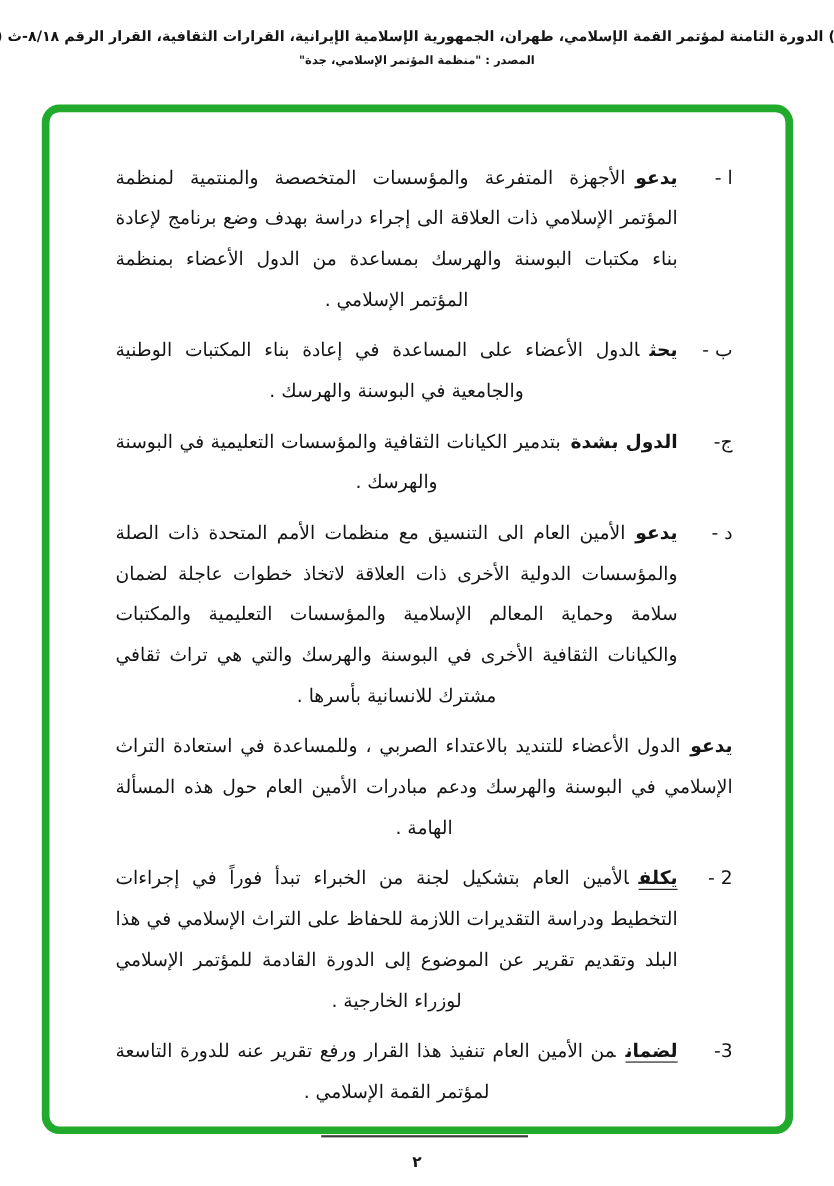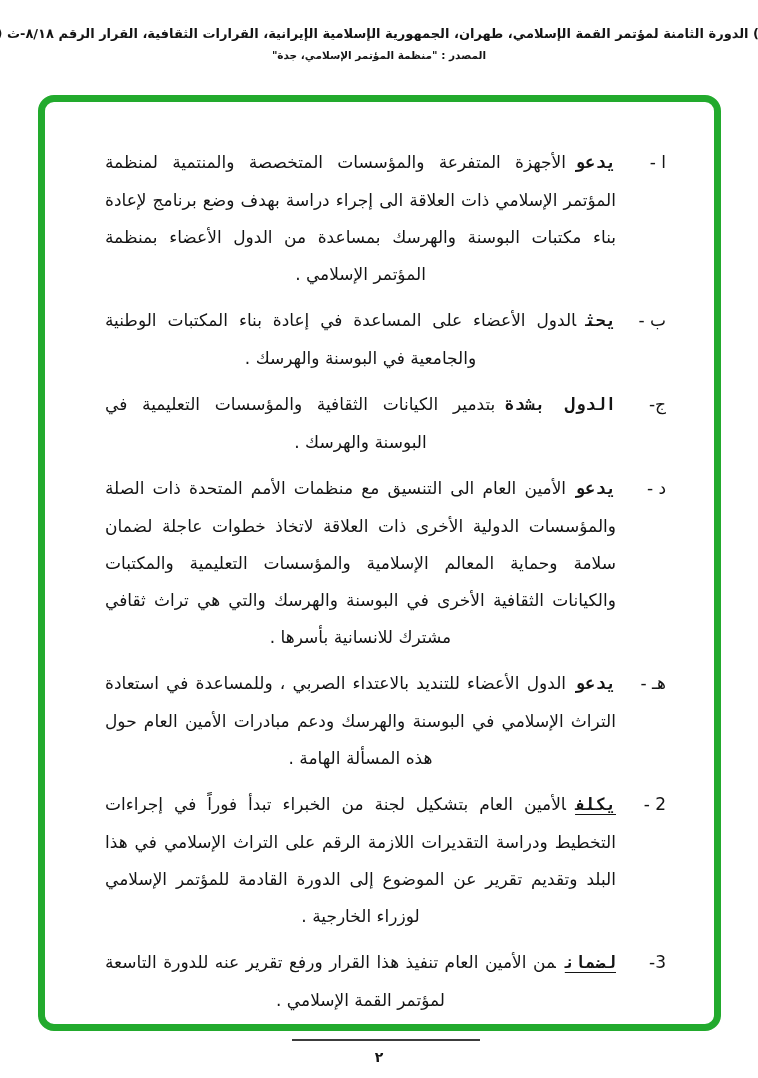--- a/index.html
+++ b/index.html
@@ -63,21 +63,20 @@
   }
   .clause-text {
     flex: 1;
     margin: 0;
     text-align: justify;
     text-align-last: center;
   }
   .lead {
     font-weight: bold;
     margin-left: 9px;
-    font-family: Liberation Mono, monospace;
   }
   .lead.u {
     text-decoration: underline;
     text-underline-offset: 4px;
     margin-top: 32px;
   }
   .divider {
     width: 188px;
     height: 2px;
     background: #3c3c3c;
@@ -121,27 +120,26 @@
       <div class="clause-marker">ج-</div>
       <p class="clause-text"><span class="lead">الدول بشدة</span><span>بتدمير الكيانات الثقافية والمؤسسات التعليمية في البوسنة والهرسك .</span></p>
     </div>
 
     <div class="clause">
       <div class="clause-marker">د -</div>
       <p class="clause-text"><span class="lead">يدعو</span><span>الأمين العام الى التنسيق مع منظمات الأمم المتحدة ذات الصلة والمؤسسات الدولية الأخرى ذات العلاقة لاتخاذ خطوات عاجلة لضمان سلامة وحماية المعالم الإسلامية والمؤسسات التعليمية والمكتبات والكيانات الثقافية الأخرى في البوسنة والهرسك والتي هي تراث ثقافي مشترك للانسانية بأسرها .</span></p>
     </div>
 
     <div class="clause">
-      <div class="clause-marker">هـ -</div>
       <p class="clause-text"><span class="lead">يدعو</span><span>الدول الأعضاء للتنديد بالاعتداء الصربي ، وللمساعدة في استعادة التراث الإسلامي في البوسنة والهرسك ودعم مبادرات الأمين العام حول هذه المسألة الهامة .</span></p>
     </div>
 
     <div class="clause">
       <div class="clause-marker">2 -</div>
-      <p class="clause-text"><span class="lead u">يكلف</span><span>الأمين العام بتشكيل لجنة من الخبراء تبدأ فوراً في إجراءات التخطيط ودراسة التقديرات اللازمة الرقم على التراث الإسلامي في هذا البلد وتقديم تقرير عن الموضوع إلى الدورة القادمة للمؤتمر الإسلامي لوزراء الخارجية .</span></p>
+      <p class="clause-text"><span class="lead u">يكلف</span><span>الأمين العام بتشكيل لجنة من الخبراء تبدأ فوراً في إجراءات التخطيط ودراسة التقديرات اللازمة للحفاظ على التراث الإسلامي في هذا البلد وتقديم تقرير عن الموضوع إلى الدورة القادمة للمؤتمر الإسلامي لوزراء الخارجية .</span></p>
     </div>
 
     <div class="clause">
       <div class="clause-marker">3-</div>
       <p class="clause-text"><span class="lead u">لضمان</span><span>من الأمين العام تنفيذ هذا القرار ورفع تقرير عنه للدورة التاسعة لمؤتمر القمة الإسلامي .</span></p>
     </div>
 
     <div class="divider"></div>
 
   </div>

